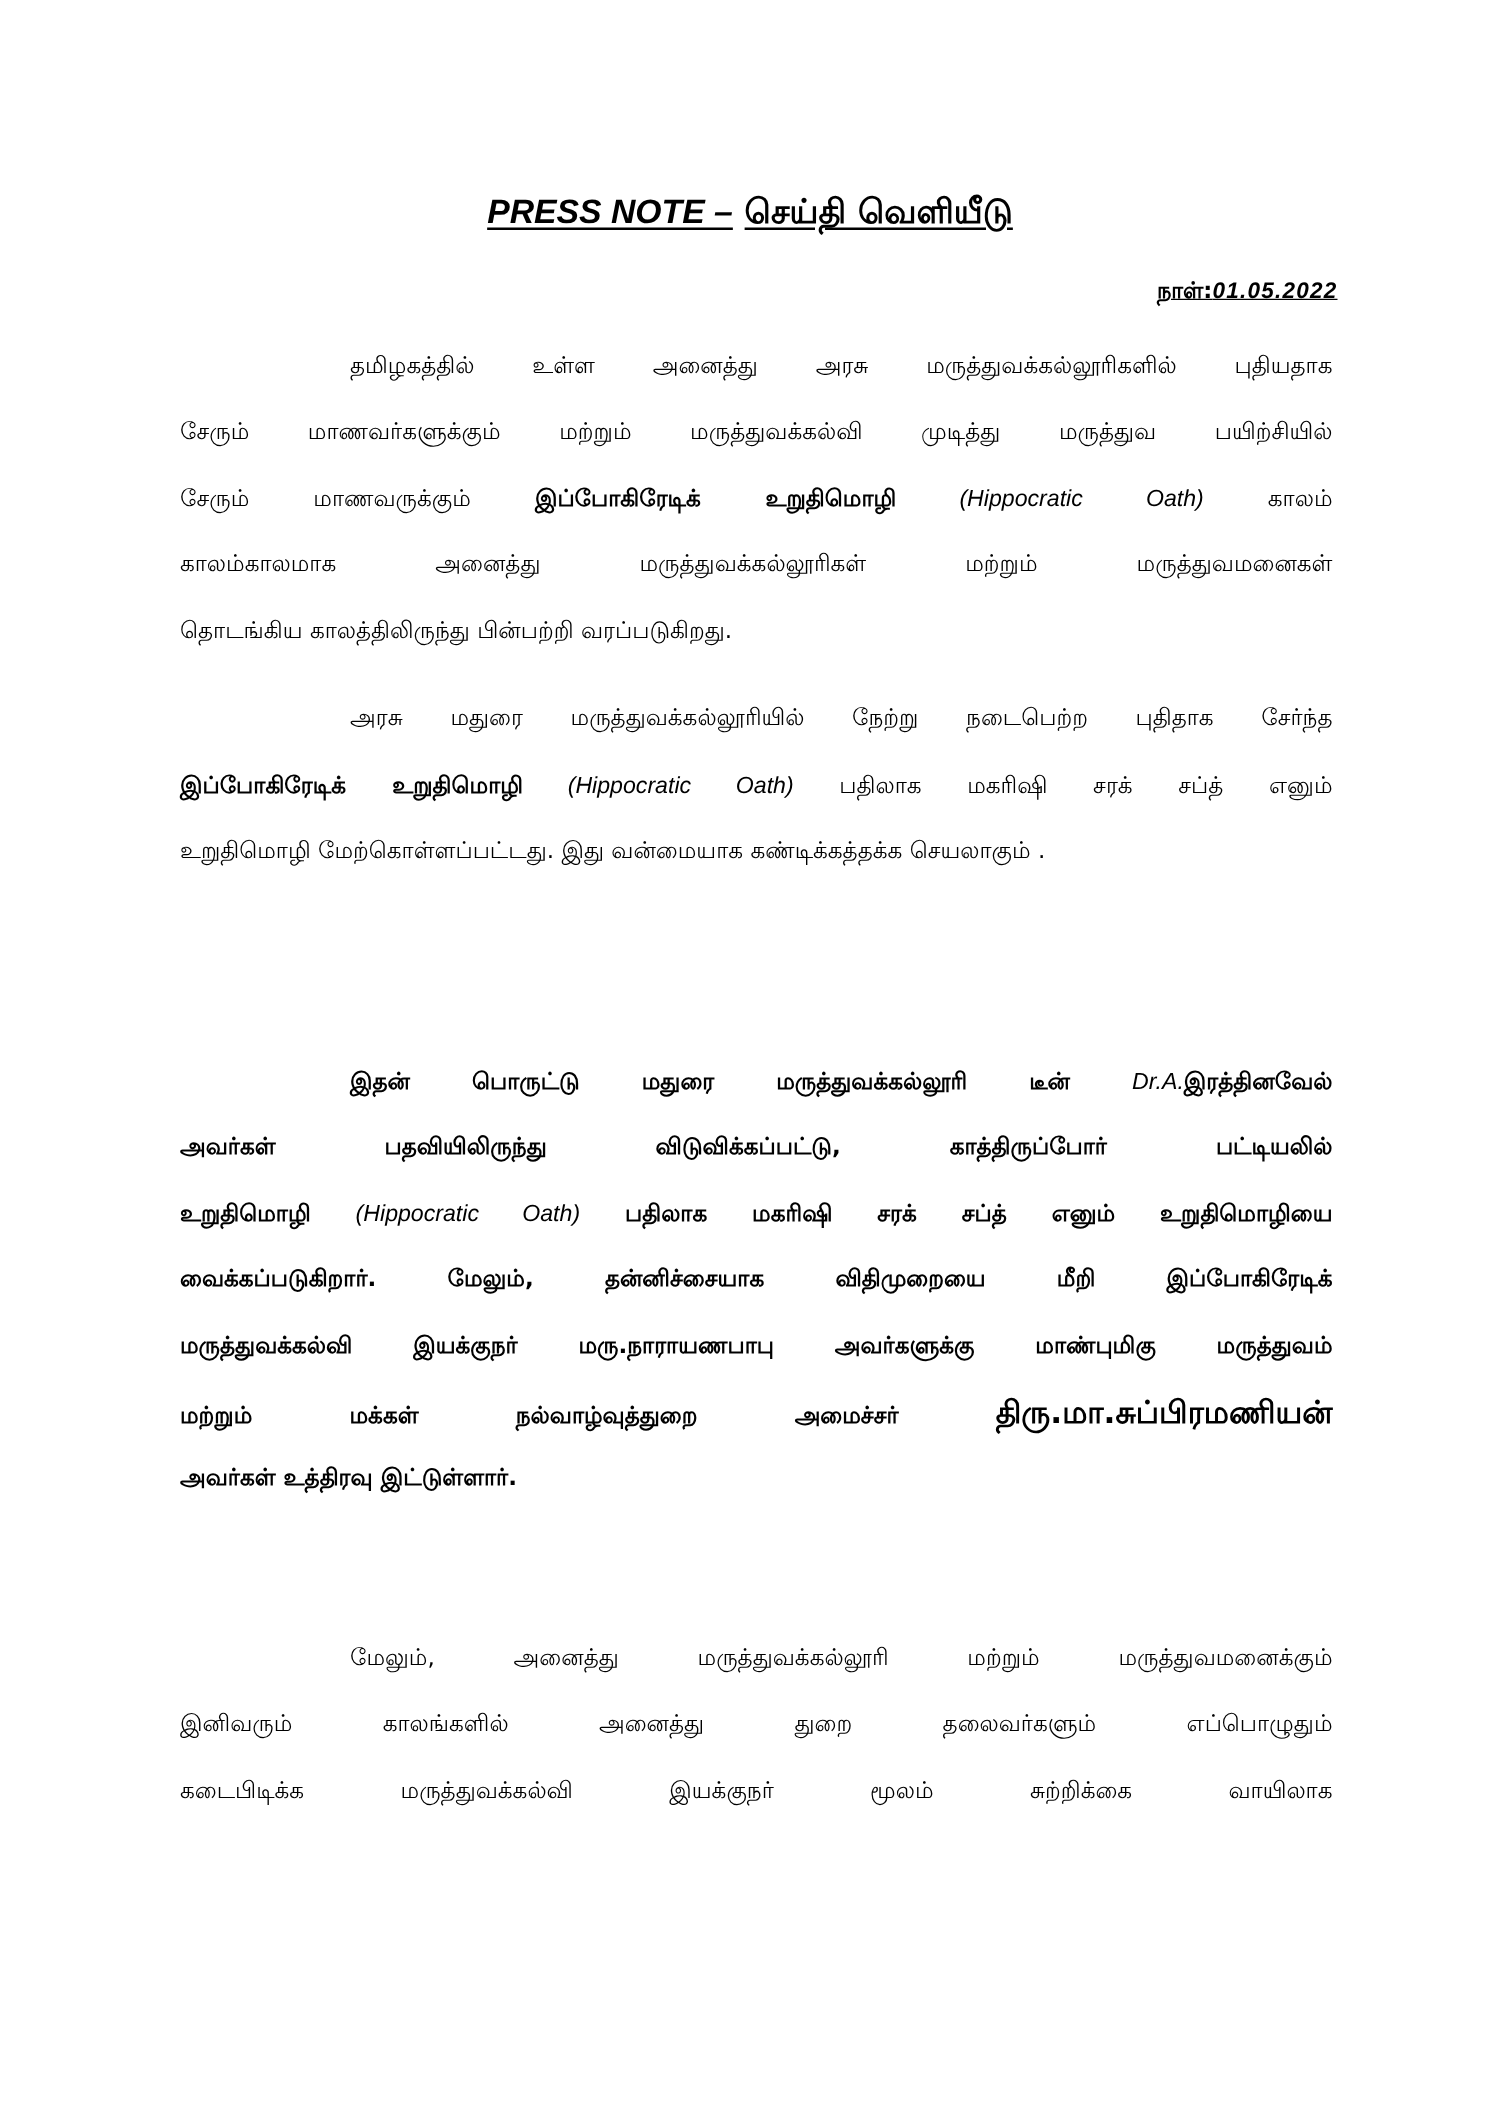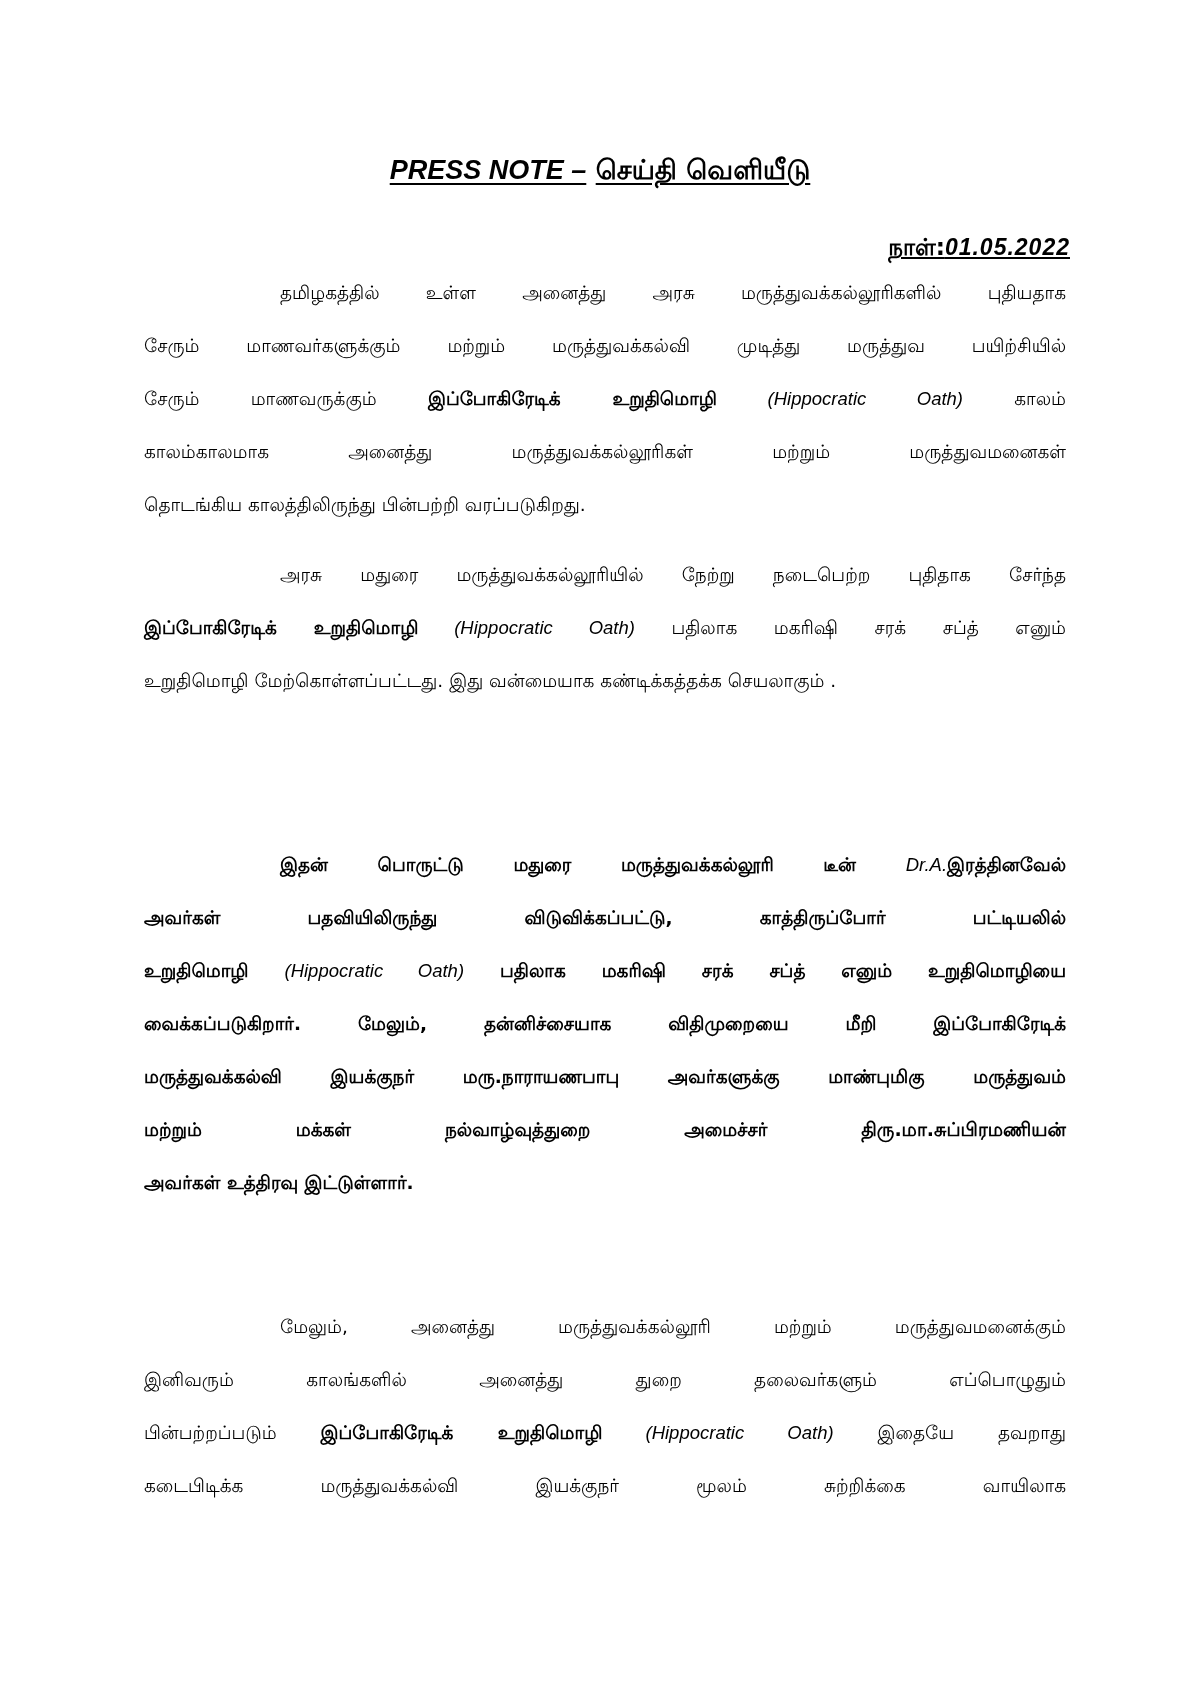--- a/index.html
+++ b/index.html
@@ -3,31 +3,31 @@
 <meta charset="utf-8">
 <style>
   html, body { margin: 0; padding: 0; background: #ffffff; }
   body { width: 1200px; height: 1697px; position: relative; overflow: hidden;
          font-family: "DejaVu Sans", "Liberation Sans", sans-serif; color: #000; }
   .page { position: absolute; left: 0; top: 0; width: 1200px; height: 1697px; background: #fff; }
   .title { position: absolute; top: 154px; left: 0; width: 1200px; text-align: center;
            font-size: 27px; font-weight: bold; }
   .title span { text-decoration: underline; text-underline-offset: 4px; }
   .title .en { font-family: "Liberation Sans", sans-serif; font-style: italic; }
-  .date { position: absolute; top: 234px; right: 130px; font-size: 23px; font-weight: bold;
+  .date { position: absolute; top: 222px; right: 130px; font-size: 18px; font-weight: bold;
           text-decoration: underline; }
   .date .num { font-family: "Liberation Sans", sans-serif; font-style: italic; letter-spacing: 1px; }
   .para { position: absolute; left: 144px; width: 922px; font-size: 18.5px; line-height: 53px;
           text-align: justify; text-align-last: left; }
   .para .line { display: block; height: 53px; white-space: nowrap; text-align-last: justify; text-align: justify; }
   .para .line.last { text-align-last: left; }
   .indent { padding-left: 136px; }
   .b { font-weight: bold; }
   .en-it { font-family: "Liberation Sans", sans-serif; font-style: italic; font-weight: normal; }
-  .big { font-size: 19px; font-weight: bold; }
+  .big { font-size: 25px; font-weight: bold; }
   .bold-para { font-weight: bold; }
 </style>
 </head>
 <body>
 
 <div class="page">
 
   <div class="title">
     <span class="en">PRESS NOTE –</span>
     <span>செய்தி வெளியீடு</span>
@@ -57,17 +57,16 @@
     <span class="line"><span>உறுதிமொழி </span><span class="en-it"> (Hippocratic Oath)</span><span> பதிலாக மகரிஷி சரக் சப்த் எனும் உறுதிமொழியை</span></span>
     <span class="line"><span>வைக்கப்படுகிறார். மேலும், தன்னிச்சையாக விதிமுறையை மீறி  இப்போகிரேடிக்</span></span>
     <span class="line"><span>மருத்துவக்கல்வி இயக்குநர் மரு.நாராயணபாபு அவர்களுக்கு மாண்புமிகு மருத்துவம்</span></span>
     <span class="line"><span>மற்றும் மக்கள் நல்வாழ்வுத்துறை அமைச்சர் </span><span class="big">திரு.மா.சுப்பிரமணியன்</span></span>
     <span class="line last"><span>அவர்கள் உத்திரவு இட்டுள்ளார்.</span></span>
   </div>
 
   <div class="para" style="top:1300px;">
     <span class="line indent"><span>மேலும், அனைத்து மருத்துவக்கல்லூரி மற்றும் மருத்துவமனைக்கும்</span></span>
     <span class="line"><span>இனிவரும் காலங்களில் அனைத்து துறை தலைவர்களும் எப்பொழுதும்</span></span>
-    <span class="line"><span>பின்பற்றப்படும் </span><span class="b">இப்போகிரேடிக் உறுதிமொழி</span><span class="en-it">  (Hippocratic Oath)</span><span> இதையே தவறாது</span></span>
     <span class="line"><span>கடைபிடிக்க மருத்துவக்கல்வி இயக்குநர் மூலம் சுற்றிக்கை வாயிலாக</span></span>
   </div>
 
 </div>
 
 </body></html>

